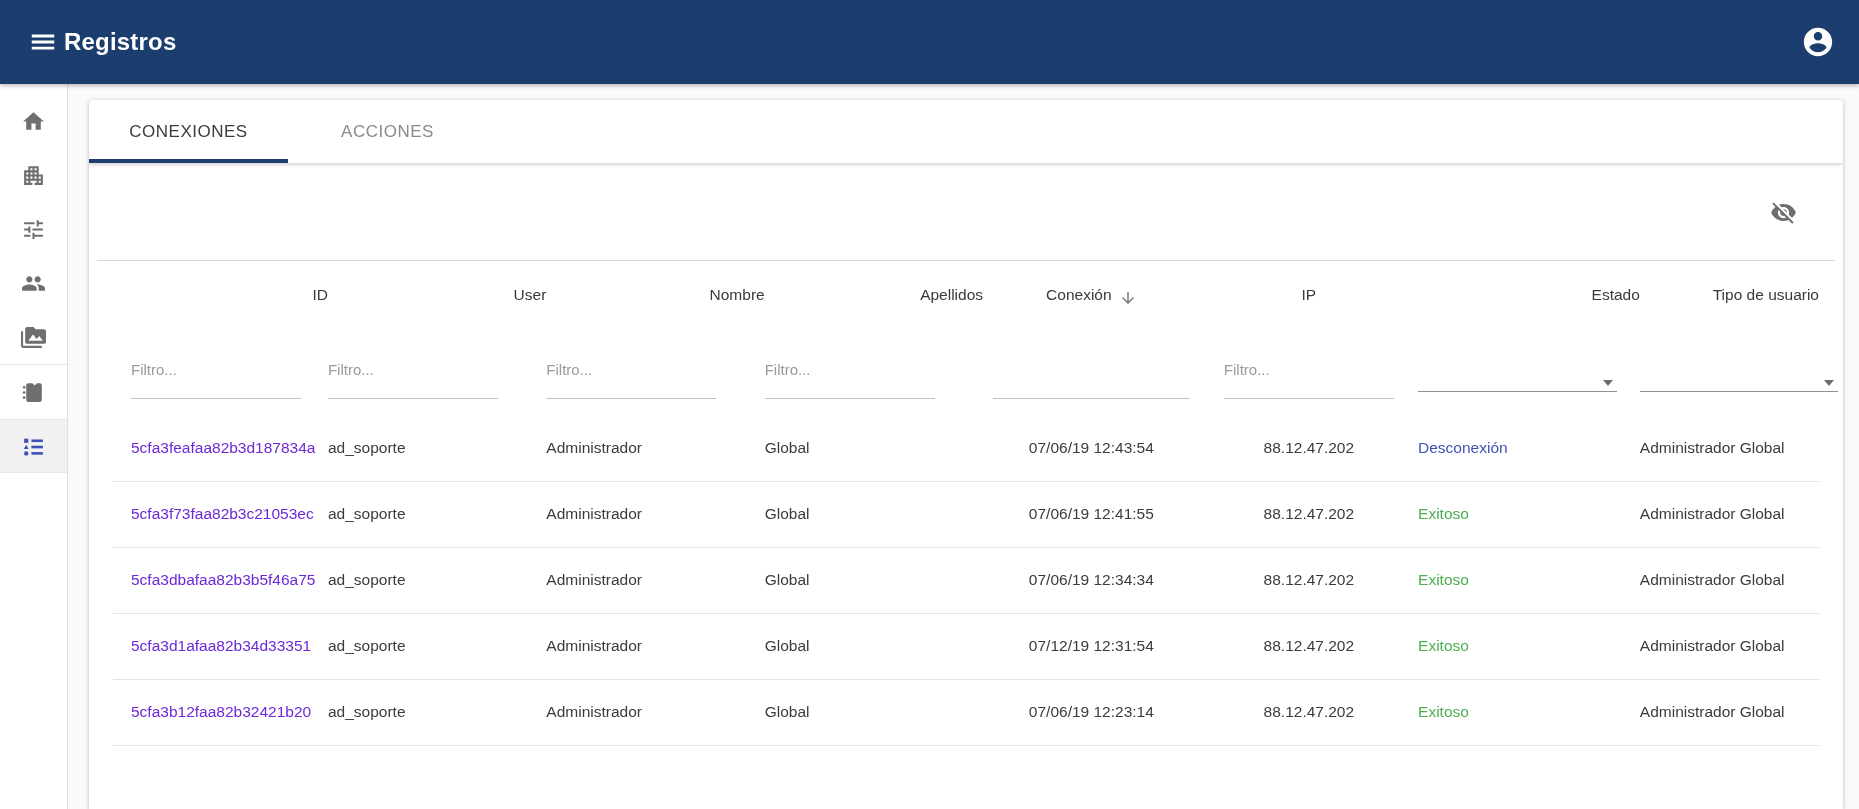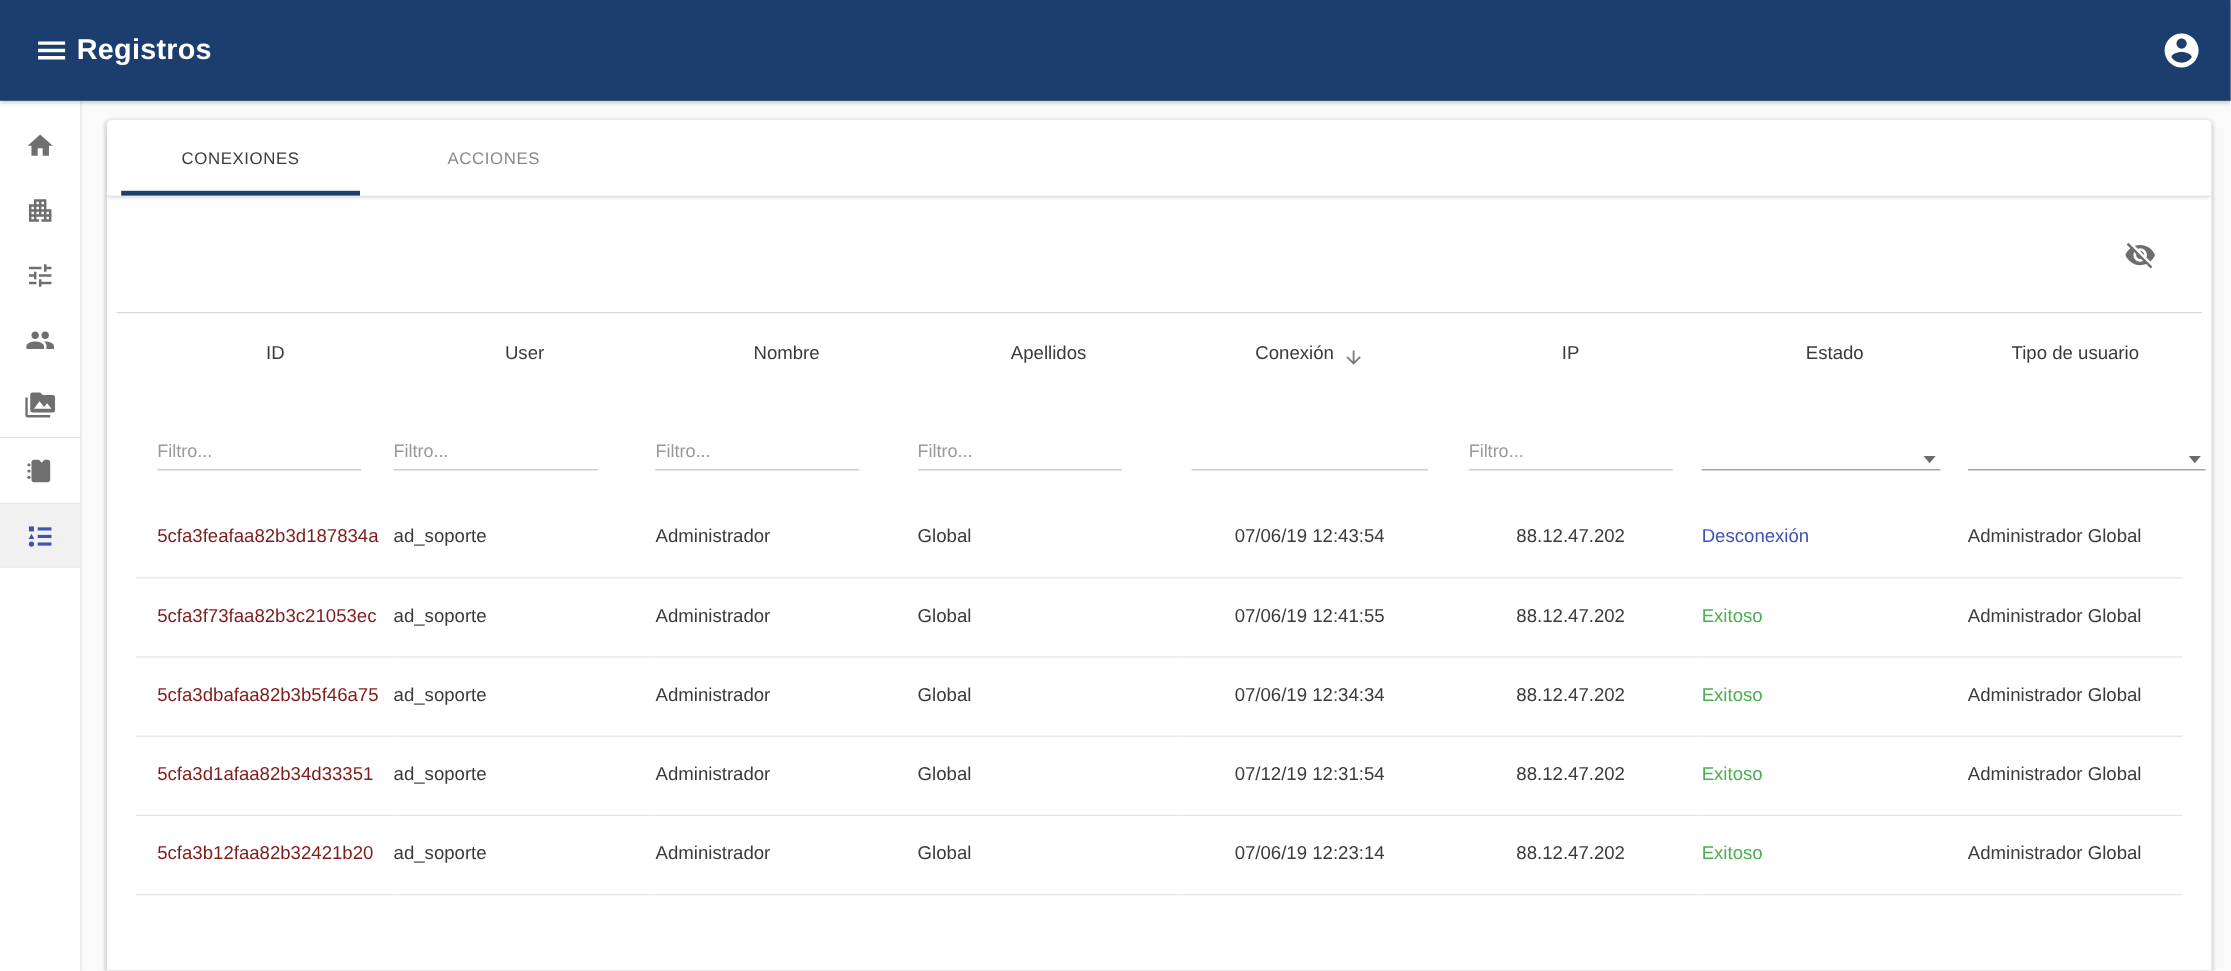--- a/index.html
+++ b/index.html
@@ -33,66 +33,66 @@
 
   
   .content { flex:1; }
   .card { background:#fff; margin:16px 16px 0 21px; border-radius:4px 4px 0 0;
           box-shadow:0 1px 4px rgba(0,0,0,.28); height:709px; overflow:hidden; }
 
   
   .tabbar { display:flex; height:64px; border-bottom:1px solid #e2e2e2;
             box-shadow:0 2px 3px -1px rgba(0,0,0,.18); position:relative; }
   .tab { width:199px; background:none; border:none; cursor:pointer;
-         font-size:14px; font-weight:500; letter-spacing:.5px; color:#8a8a8a;
-         position:relative; font-family:inherit;margin-left:12px; }
+         font-size:17px; font-weight:500; letter-spacing:.5px; color:#8a8a8a;
+         position:relative; font-family:inherit; }
   .tab.active { color:#3c3c3c; }
   .tab.active::after { content:""; position:absolute; left:0; right:0; bottom:0;
                        height:4px; background:#1b3e6e; }
 
   
   .toolbar { height:96px; display:flex; align-items:center; justify-content:flex-end;
              padding-right:40px; }
   .toolbar .icon-btn svg { fill:#6e6e6e; }
 
   
   .table-wrap { margin:0 8px; border-top:1px solid #d8d8d8; }
   table { width:calc(100% - 32px); margin:0 16px; border-collapse:collapse;
           table-layout:fixed; }
   col.c-id{width:12.6%} col.c-user{width:12.8%} col.c-nombre{width:12.8%}
   col.c-apellidos{width:12.8%} col.c-conexion{width:12.7%} col.c-ip{width:12.8%}
   col.c-estado{width:13%} col.c-tipo{width:10.5%}
 
   th { height:68px; font-size:15.5px; font-weight:500; color:#3a3a3a;
-       text-align:center; vertical-align:middle; padding:0; cursor:pointer; }
+       text-align:right; vertical-align:middle; padding:0; cursor:pointer; }
   th:first-child { padding-left:18px; }
   th.center, td.center { text-align:center; }
   .th-inner { display:inline-flex; align-items:center; gap:7px; }
   .sort-ic { fill:#7a7a7a; position:relative; top:3px; }
 
   tr.filter-row td { height:86px; vertical-align:middle; padding:14px 0 0 0; }
   tr.filter-row td:first-child { padding-left:18px; }
   .f-input { width:170px; border:none; border-bottom:1px solid #c2c2c2;
              background:transparent; outline:none; font-size:15px; color:#333;
-             padding:2px 0 6px; font-family:inherit; }
+             padding:2px 0 20px; font-family:inherit; }
   .f-input::placeholder { color:#9a9a9a; opacity:1; }
   .f-input.wide { width:197px; }
   td.center .f-input { text-align:left; }
   .f-select { width:199px; border-bottom:1px solid #8f8f8f; display:inline-flex;
               align-items:flex-end; justify-content:flex-end; height:26px;
               cursor:pointer; padding-bottom:5px; }
   .f-select .arrow { width:0; height:0; border-left:5.5px solid transparent;
                      border-right:5.5px solid transparent; border-top:6px solid #6b6b6b;
                      margin-right:4px; }
 
   tbody tr { border-bottom:1px solid #e4e4e4; }
   td { height:66px; font-size:15.5px; color:#3b3b3b; vertical-align:middle;
        padding:0; }
   td.col-id { padding-left:18px; white-space:nowrap; overflow:hidden; }
-  .id-link { color:#7f1d1d; cursor:pointer;margin-top:16px; }
+  .id-link { color:#6d28d9; cursor:pointer;margin-top:16px; }
   td.estado-desconexion { color:#3f51b5;margin-left:12px; }
   td.estado-exitoso { color:#4caf50; }
 </style>
 </head>
 <body>
 
 <header class="appbar">
   <button class="icon-btn">
     <svg width="30" height="30" viewBox="0 0 24 24">
         <path d="M3 6h18v2.3H3zM3 10.85h18v2.3H3zM3 15.7h18V18H3z"></path>

